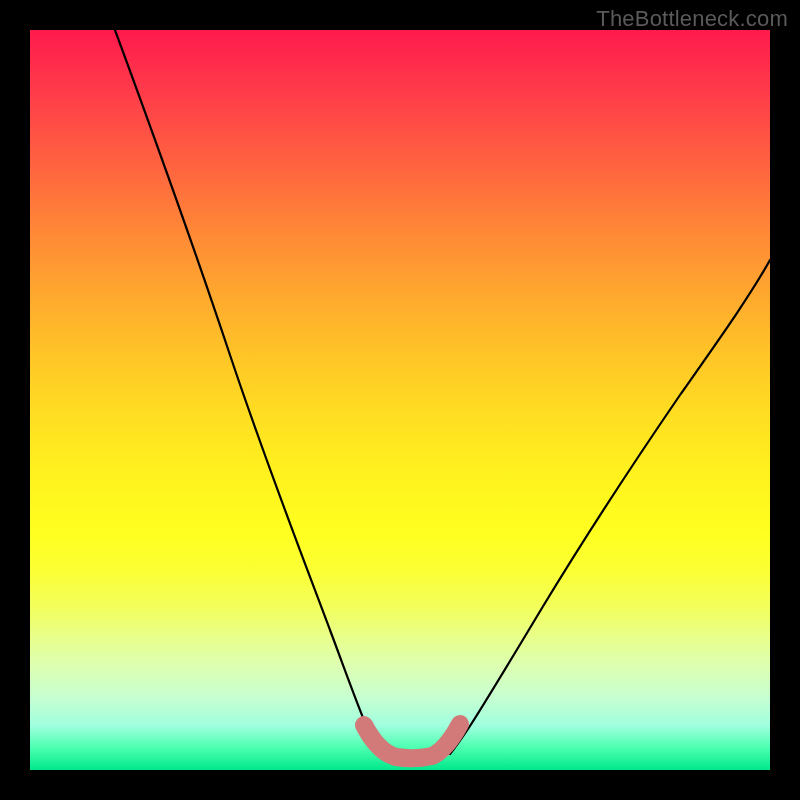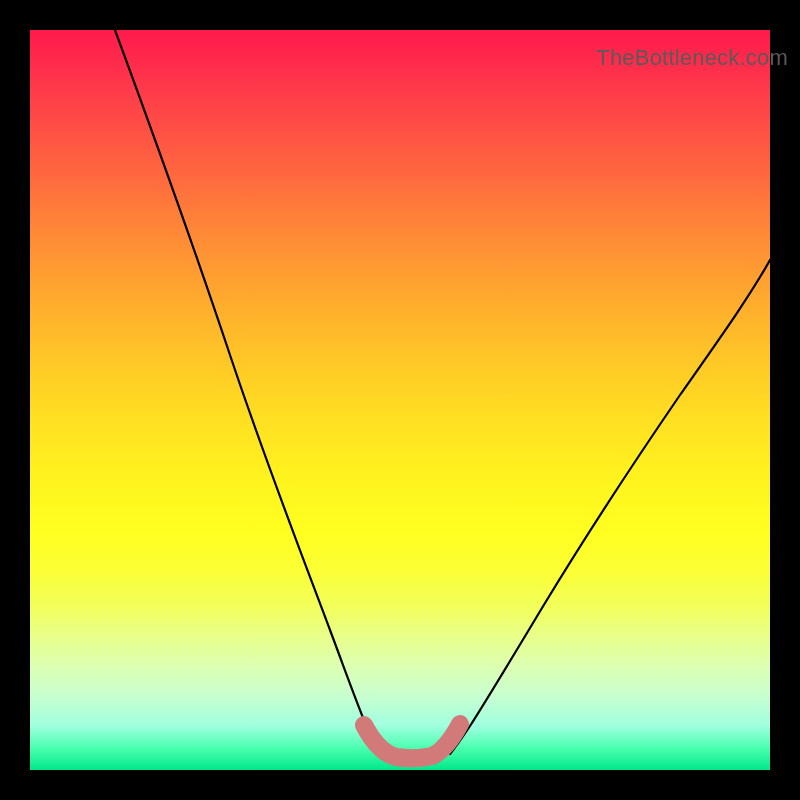--- a/index.html
+++ b/index.html
@@ -52,21 +52,20 @@
   }
   .watermark {
     position: absolute;
     top: 6px;
     right: 12px;
     font-family: Arial, Helvetica, sans-serif;
     font-size: 22px;
     color: #5a5a5a;
     letter-spacing: 0.2px;
     user-select: none;
-    margin-top: 39px;
   }
   svg.curves {
     position: absolute;
     inset: 0;
   }
 </style>
 </head>
 <body>
 
 <div class="frame">

